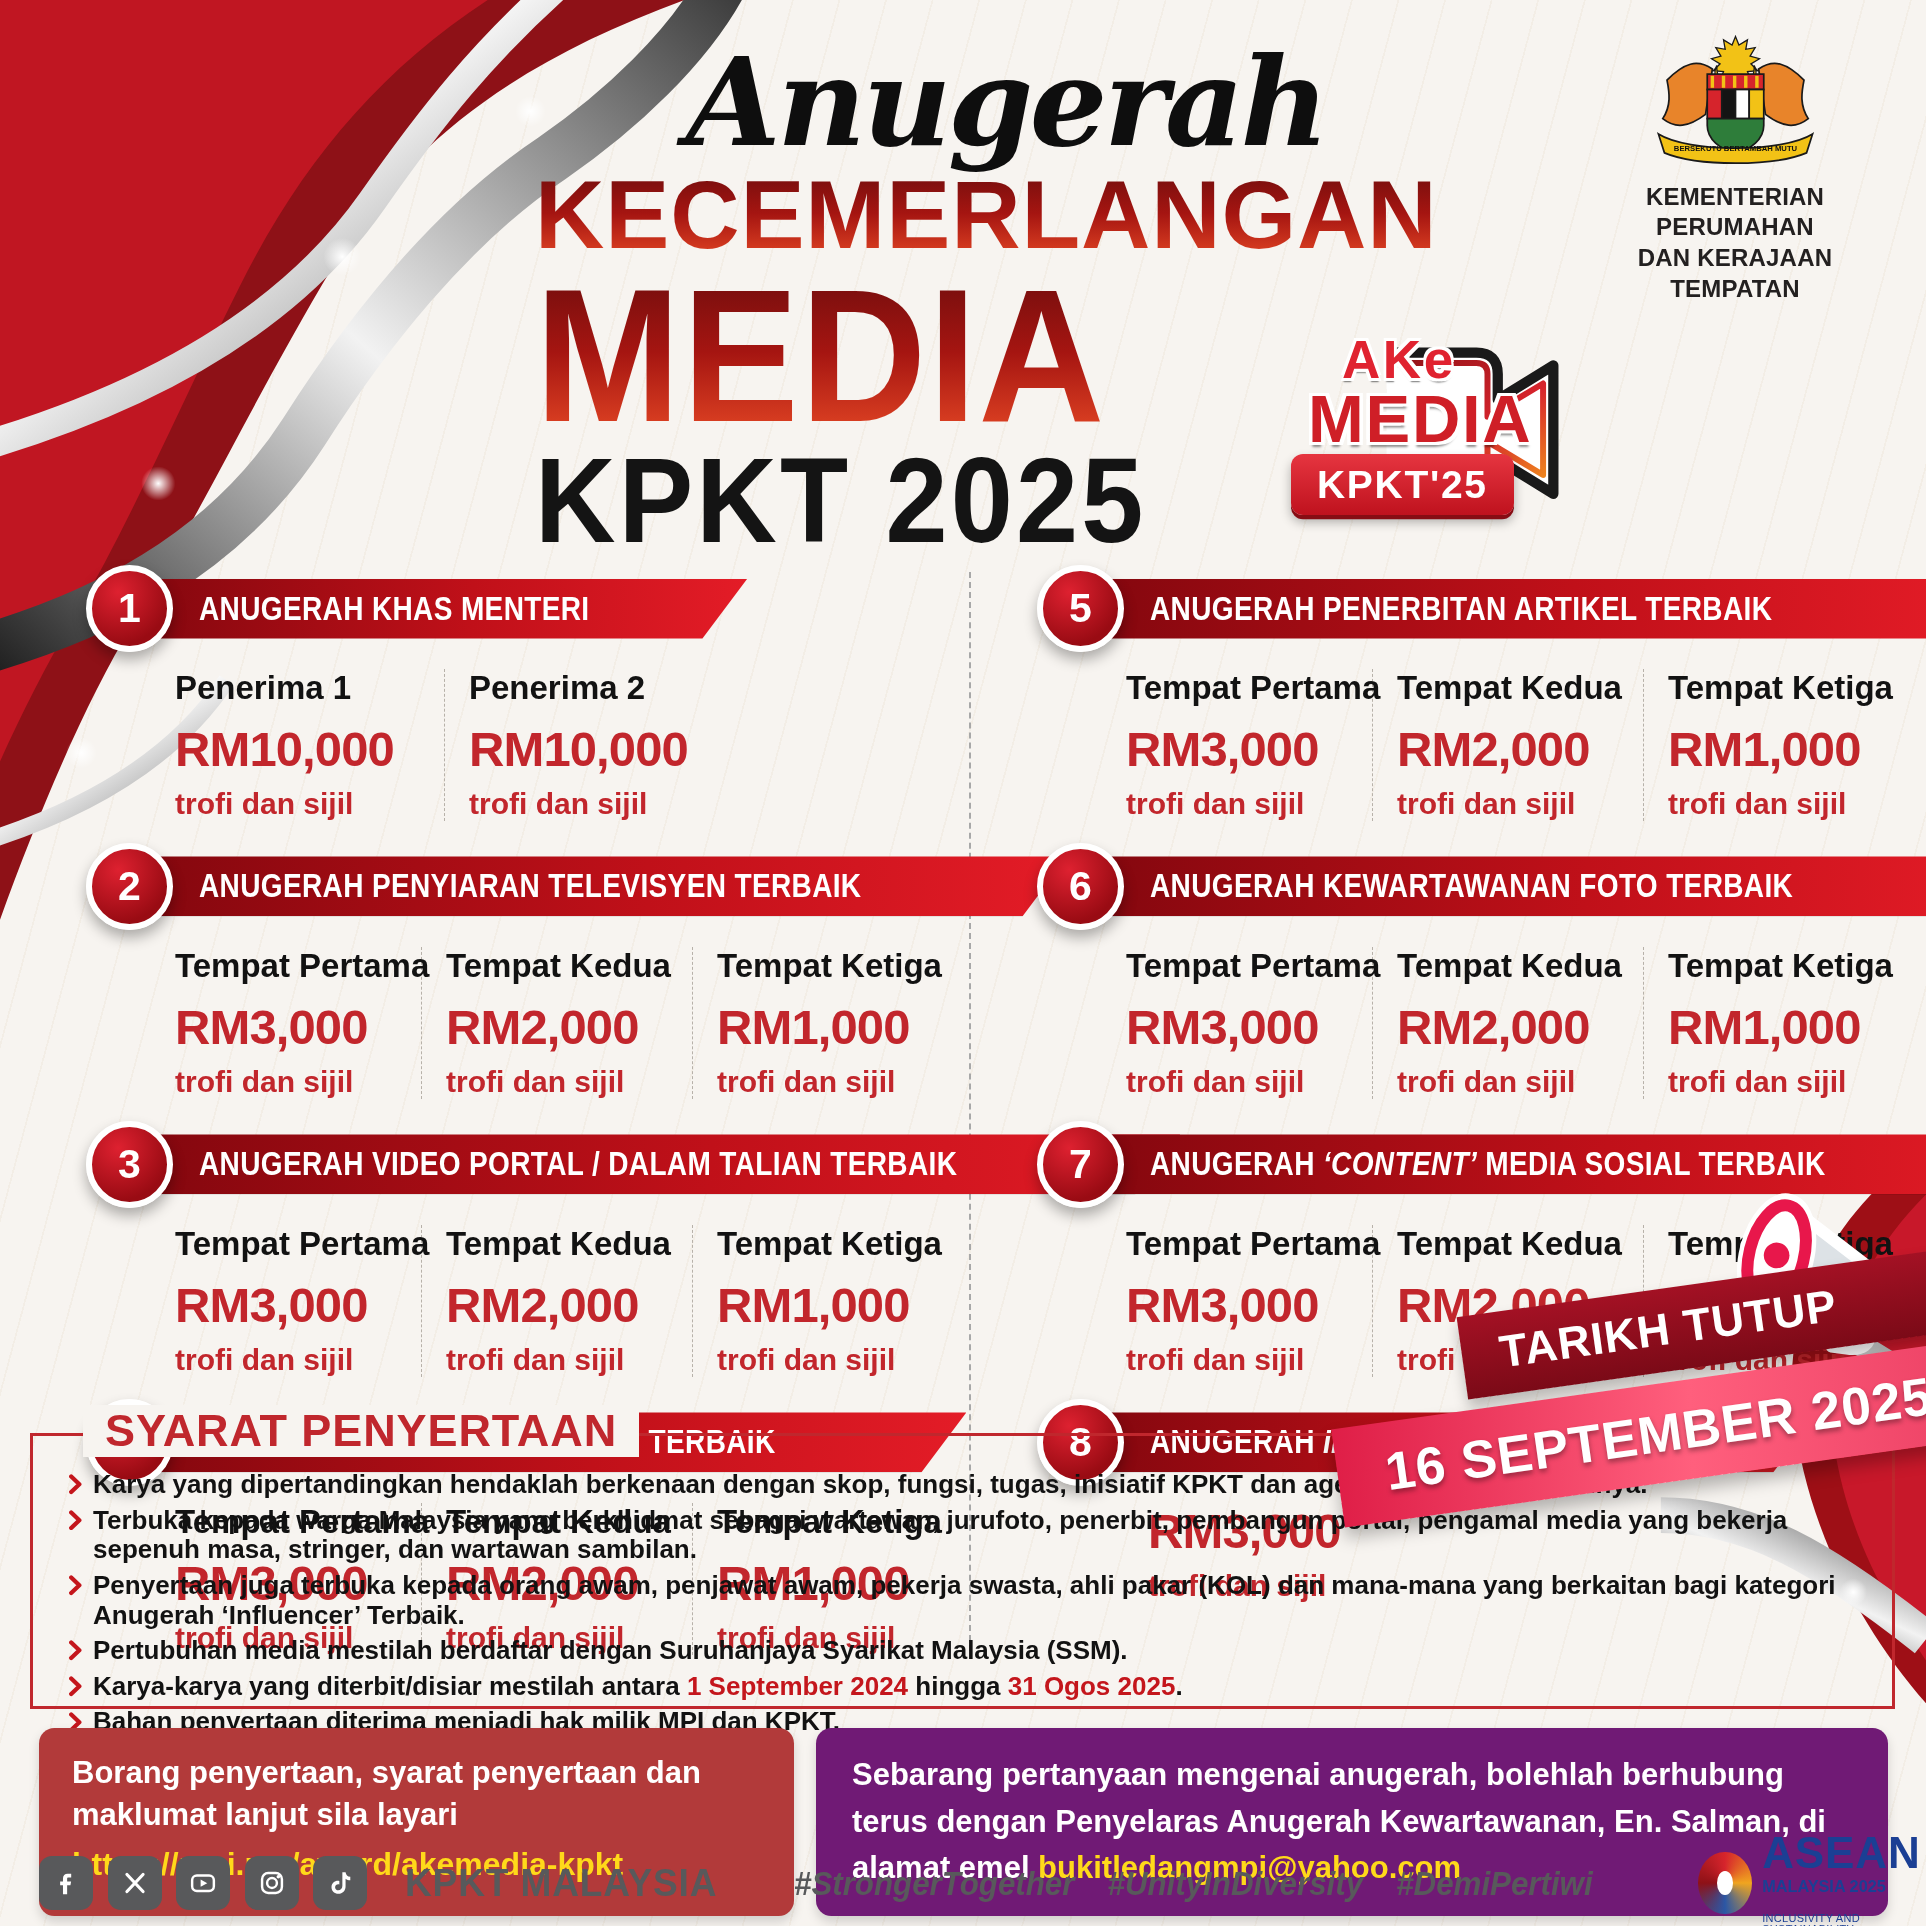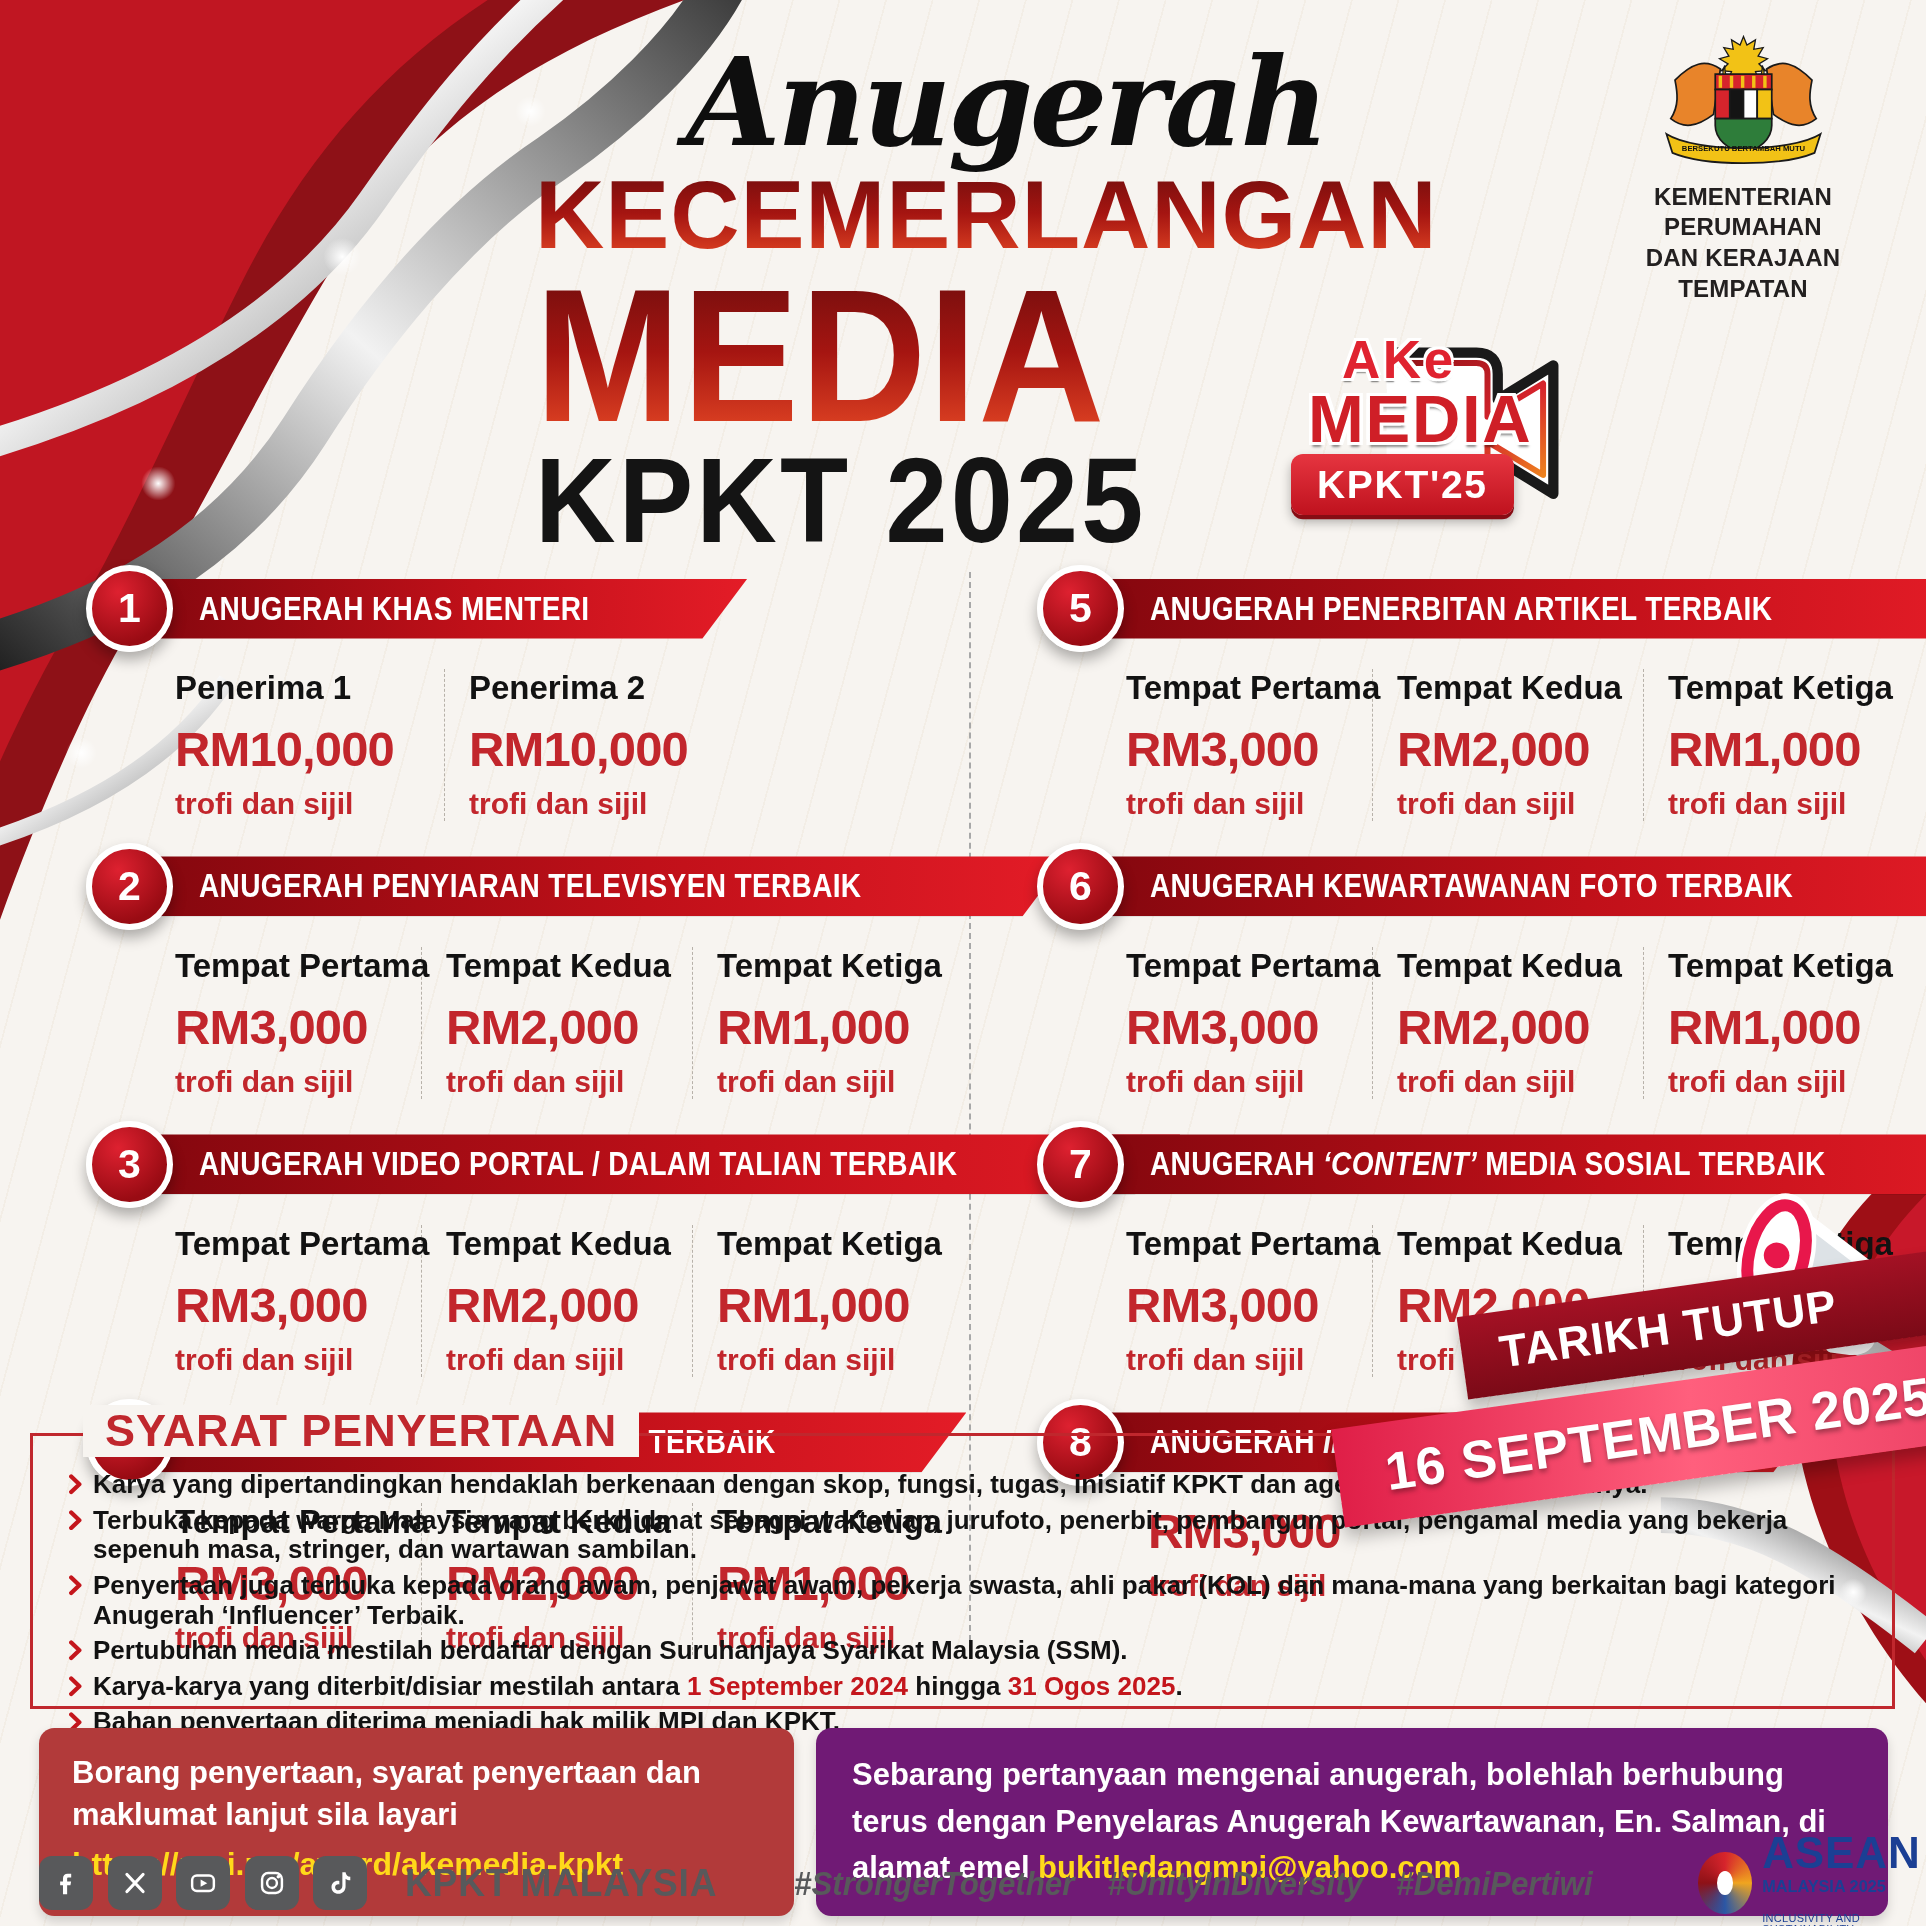--- a/index.html
+++ b/index.html
@@ -8,21 +8,21 @@
     font-family:"Liberation Sans",sans-serif;
     background:
       repeating-linear-gradient(105deg, rgba(205,180,140,0.10) 0 1.7px, rgba(0,0,0,0) 1.7px 45px),
       #f7f4f0;
   }
   .abs{position:absolute;}
   
   #decor-tl{top:0;left:0;width:770px;height:984px;z-index:1;}
   #decor-br{top:1147px;right:0;width:325px;height:685px;z-index:1;}
   
-  #crest{top:33px;right:33px;width:300px;text-align:center;z-index:3;}
+  #crest{top:33px;right:41px;width:300px;text-align:center;z-index:3;}
   #crest .crest-text{font-weight:800;font-size:24px;line-height:1.28;color:#232020;letter-spacing:0.2px;margin-top:8.6px;}
   
   #title-block{top:38px;left:535px;width:942px;z-index:2;}
   .script-title{
     font-family:"DejaVu Serif",serif;font-style:italic;font-weight:bold;
     font-size:122px;color:#0e0e0e;text-align:center;line-height:1.05;letter-spacing:-3.4px;
   }
   .gtx{
     background:linear-gradient(180deg,#6e0d0d 0%,#a51511 48%,#e84a26 100%);
     -webkit-background-clip:text;background-clip:text;color:transparent;

